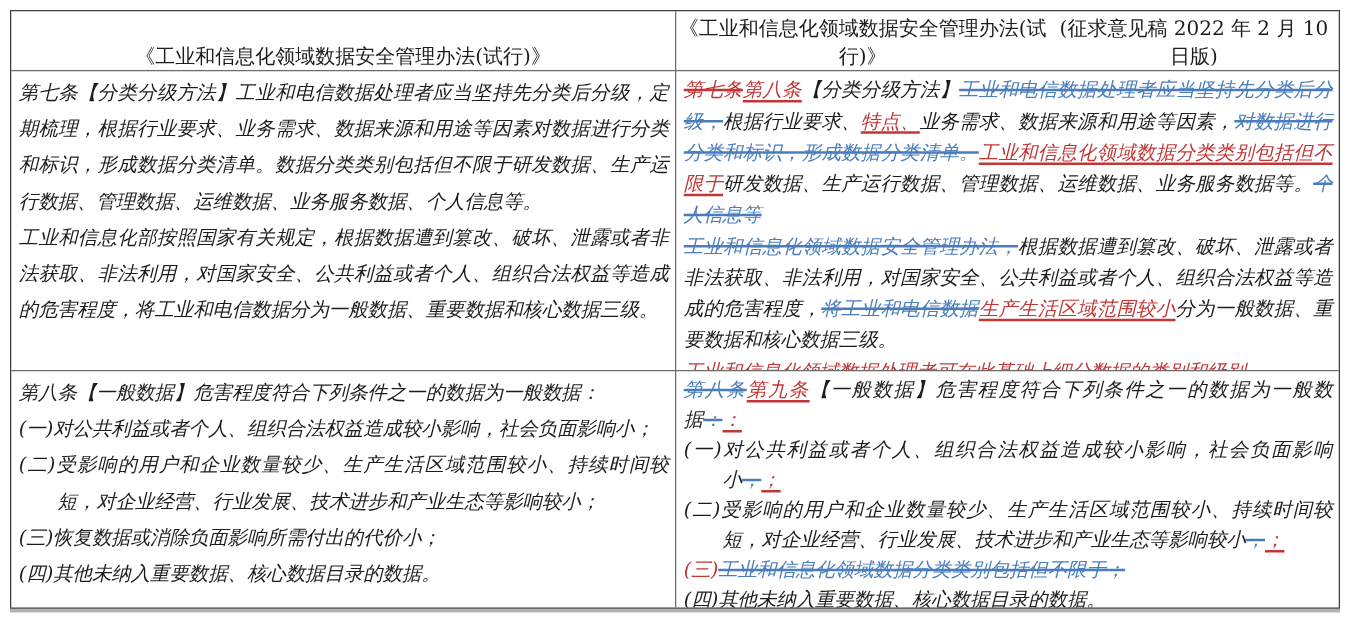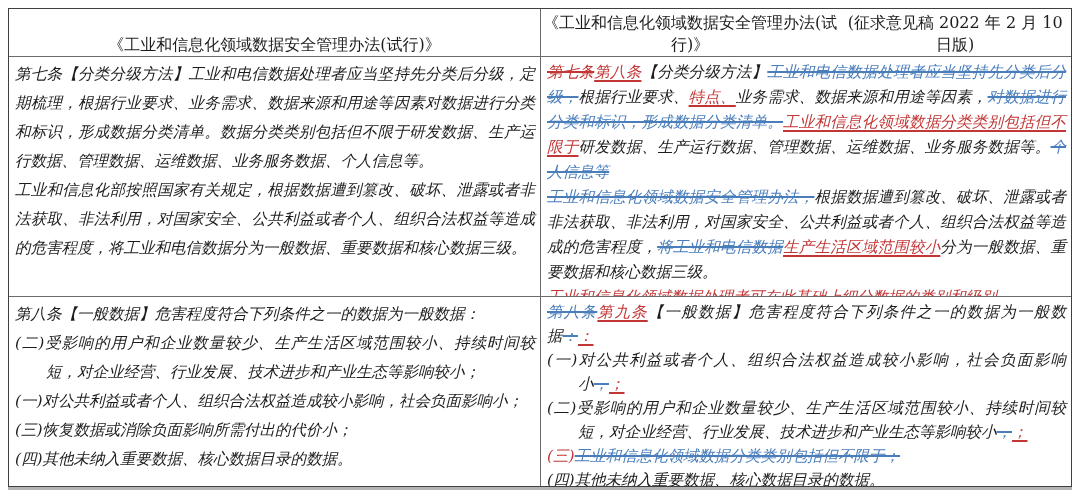--- a/index.html
+++ b/index.html
@@ -68,22 +68,22 @@
       <p><span class="t-n">工业和信息化部按照国家有关规定，根据数据遭到篡改、破坏、泄露或者非法获取、非法利用，对国家安全、公共利益或者个人、组织合法权益等造成的危害程度，将工业和电信数据分为一般数据、重要数据和核心数据三级。</span></p>
     </div>
   <div class="cell bcell lh-r1 col-r row-b">
       <p><span class="t-delred">第七条</span><span class="t-ins">第八条</span><span class="t-n">【分类分级方法】</span><span class="t-del">工业和电信数据处理者应当坚持先分类后分级，</span><span class="t-n">根据行业要求、</span><span class="t-ins">特点、</span><span class="t-n">业务需求、数据来源和用途等因素，</span><span class="t-del">对数据进行分类和标识，形成数据分类清单。</span><span class="t-ins">工业和信息化领域数据分类类别包括但不限于</span><span class="t-n">研发数据、生产运行数据、管理数据、运维数据、业务服务数据等。</span><span class="t-del">个人信息等</span></p>
       <p><span class="t-del">工业和信息化领域数据安全管理办法，</span><span class="t-n">根据数据遭到篡改、破坏、泄露或者非法获取、非法利用，对国家安全、公共利益或者个人、组织合法权益等造成的危害程度，</span><span class="t-del">将工业和电信数据</span><span class="t-ins">生产生活区域范围较小</span><span class="t-n">分为一般数据、重要数据和核心数据三级。</span></p>
       <p><span class="t-ins">工业和信息化领域数据处理者可在此基础上细分数据的类别和级别。</span></p>
     </div>
 
   <div class="cell bcell lh-left row-b">
       <p><span class="t-n">第八条【一般数据】危害程度符合下列条件之一的数据为一般数据：</span></p>
+      <p class="hang"><span class="t-n">(一)对公共利益或者个人、组织合法权益造成较小影响，社会负面影响小；</span></p>
       <p class="hang"><span class="t-n">(二)受影响的用户和企业数量较少、生产生活区域范围较小、持续时间较短，对企业经营、行业发展、技术进步和产业生态等影响较小；</span></p>
-      <p class="hang"><span class="t-n">(一)对公共利益或者个人、组织合法权益造成较小影响，社会负面影响小；</span></p>
       <p class="hang"><span class="t-n">(三)恢复数据或消除负面影响所需付出的代价小；</span></p>
       <p class="hang"><span class="t-n">(四)其他未纳入重要数据、核心数据目录的数据。</span></p>
     </div>
   <div class="cell bcell lh-r2 col-r row-b">
       <p><span class="t-del">第八条</span><span class="t-ins">第九条</span><span class="t-n">【一般数据】危害程度符合下列条件之一的数据为一般数据</span><span class="t-del">：</span><span class="t-ins">：</span></p>
       <p class="hang"><span class="t-n">(一)对公共利益或者个人、组织合法权益造成较小影响，社会负面影响小</span><span class="t-del">，</span><span class="t-ins">；</span></p>
       <p class="hang"><span class="t-n">(二)受影响的用户和企业数量较少、生产生活区域范围较小、持续时间较短，对企业经营、行业发展、技术进步和产业生态等影响较小</span><span class="t-del">，</span><span class="t-ins">；</span></p>
       <p class="hang"><span class="t-insplain">(三)</span><span class="t-del">工业和信息化领域数据分类类别包括但不限于；</span></p>
       <p class="hang"><span class="t-n">(四)其他未纳入重要数据、核心数据目录的数据。</span></p>
     </div>

